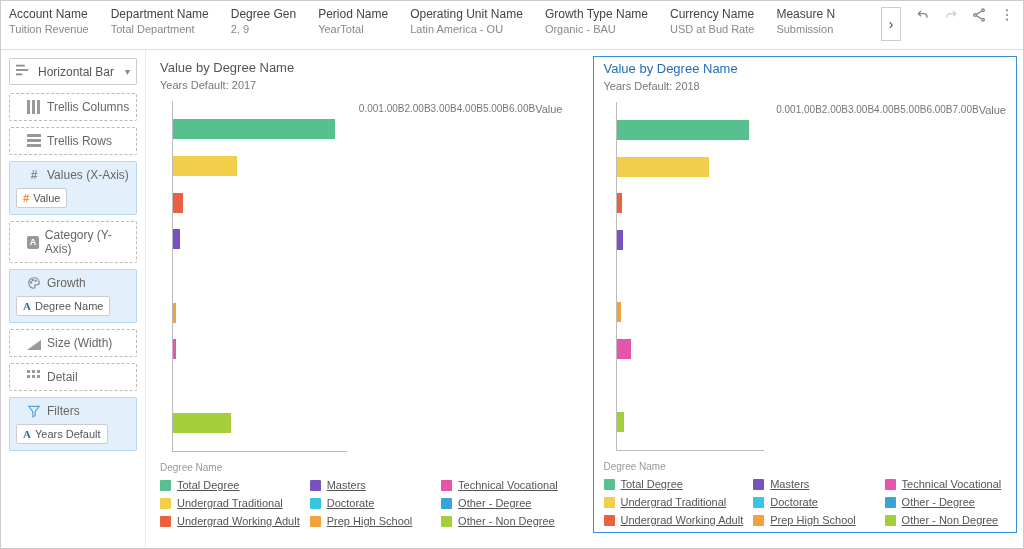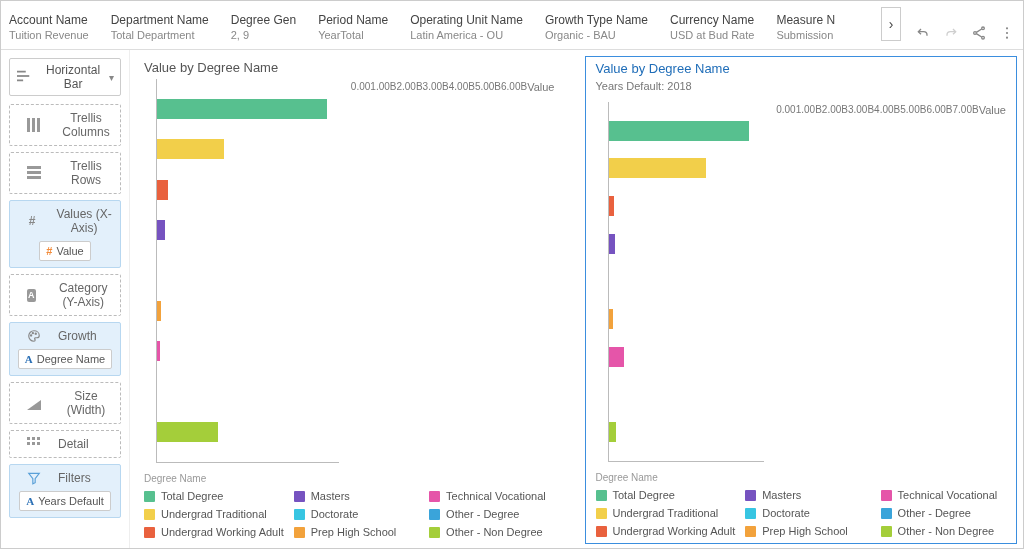--- a/index.html
+++ b/index.html
@@ -1,58 +1,58 @@
 <!DOCTYPE html>
 <html><head>
 <meta charset="utf-8">
 <style>
   * { box-sizing: border-box; margin: 0; padding: 0; }
   body { font-family: Arial, Helvetica, sans-serif; font-size: 12px; color: #555; background: #fff; width: 1024px; height: 549px; overflow: hidden; border: 1px solid #ccc; }
   
-  .header { display: flex; align-items: flex-end; padding: 6px 8px 8px 8px; border-bottom: 1px solid #ddd; }
+  .header { display: flex; align-items: flex-start; padding: 6px 8px 8px 8px; border-bottom: 1px solid #ddd; }
   .filters { display: flex; flex: 1; gap: 22px; overflow: hidden; }
   .filter { min-width: 0; }
   .filter .label { font-size: 12px; color: #444; white-space: nowrap; }
   .filter .value { font-size: 11px; color: #888; white-space: nowrap; margin-top: 2px; }
   .scrollBtn { width: 20px; height: 34px; border: 1px solid #ccc; display: flex; align-items: center; justify-content: center; font-size: 14px; color: #444; margin-left: 4px; cursor: pointer; background: #fff; }
   .actions { display: flex; align-items: center; gap: 12px; margin-left: 14px; }
   .actions .icon { width: 16px; height: 16px; display: inline-flex; align-items: center; justify-content: center; color: #888; }
   .actions .icon svg { width: 16px; height: 16px; }
   
   .body { display: flex; height: calc(549px - 49px); }
   
-  .sidebar { width: 129px; padding: 8px; border-right: 1px solid #eee; text-align: center; }
+  .sidebar { width: 145px; padding: 8px; border-right: 1px solid #eee; }
   .chartTypeSel { display: flex; align-items: center; border: 1px solid #ccc; border-radius: 2px; padding: 4px 6px; cursor: pointer; background: #fff; font-size: 12px; color: #555; }
   .chartTypeSel .ico { width: 16px; margin-right: 6px; color: #888; }
   .chartTypeSel .chev { margin-left: auto; color: #888; font-size: 10px; }
   .wellGroup { margin-top: 8px; }
   .well { border: 1px dashed #bbb; border-radius: 2px; padding: 6px 6px; margin-bottom: 6px; background: #fff; }
-  .well .title { display: flex; align-items: center; gap: 17px; color: #666; font-size: 12px; padding-left: 11px; }
+  .well .title { display: flex; align-items: center; gap: 6px; color: #666; font-size: 12px; padding-left: 11px; }
   .well .title .ico { width: 14px; height: 14px; display: inline-flex; align-items: center; justify-content: center; color: #888; }
   .well.active { background: #e3f0fb; border: 1px solid #b7d7f0; }
   .pill { display: inline-flex; align-items: center; gap: 4px; background: #fff; border: 1px solid #ccc; border-radius: 2px; padding: 3px 6px; font-size: 11px; color: #555; margin-top: 6px; }
   .pill .pico { color: #f28c3c; font-weight: bold; font-size: 11px; }
   .pill .picoA { color: #2a6fb5; font-weight: bold; font-size: 11px; font-family: Georgia, serif; }
   
-  .canvas { flex: 1; display: flex; gap: 20px; padding: 6px 6px 6px 4px; }
+  .canvas { flex: 1; display: flex; gap: 20px; padding: 6px 6px 17px 4px; }
   .panel { flex: 1; display: flex; flex-direction: column; padding: 4px 10px 6px 10px; }
   .panel.selected { border: 1px solid #3b8ede; }
   .panel .title { font-size: 13px; margin-bottom: 4px; }
   .panel.selected .title { color: #1f6db8; }
   .panel .sub { font-size: 11px; color: #777; margin-bottom: 10px; }
   .plot { flex: 1; display: flex; flex-direction: row; }
   .bars { flex: 1; position: relative; border-left: 1px solid #bbb; border-bottom: 1px solid #bbb; margin-left: 12px; display: flex; flex-direction: column; justify-content: space-around; padding: 10px 0; }
   .bar { height: 20px; }
   .axis { display: flex; margin-left: 12px; margin-top: 2px; }
   .axis span { font-size: 10px; color: #777; }
   .axisLabel { text-align: center; font-size: 11px; color: #777; margin-top: 2px; }
   
   .legend { margin-top: 10px; }
   .legTitle { font-size: 10px; color: #999; margin-bottom: 6px; }
-  .legGrid { display: grid; grid-template-columns: repeat(3, 1fr); column-gap: 10px; row-gap: 6px; }
+  .legGrid { display: grid; grid-template-columns: repeat(3, 1fr); column-gap: 10px; row-gap: 6px; text-decoration: underline; }
   .legItem { display: flex; align-items: center; gap: 6px; font-size: 11px; color: #555; white-space: nowrap; }
   .sw { width: 11px; height: 11px; border-radius: 1px; flex-shrink: 0; }
 </style>
 </head>
 <body>
 
 <div class="header">
   <div class="filters" id="filters">
       <div class="filter">
         <div class="label">Account Name</div>
@@ -233,20 +233,21 @@
             <span class="picoA">A</span>
             <span>Years Default</span>
           </div>
       </div>
     </div>
   </div>
 
   <div class="canvas" id="canvas">
       <div class="panel">
         <div class="title">Value by Degree Name</div>
+        <div class="sub"><span>Years Default:</span> <span>2017</span></div>
         <div class="plot">
           <div class="bars">
             <div class="bar" style="width: 93.3333%; background: rgb(87, 192, 143);"></div>
             <div class="bar" style="width: 36.6667%; background: rgb(242, 207, 74);"></div>
             <div class="bar" style="width: 5.83333%; background: rgb(233, 97, 62);"></div>
             <div class="bar" style="width: 4.16667%; background: rgb(118, 83, 192);"></div>
             <div class="bar" style="width: 0%; background: rgb(55, 197, 226);"></div>
             <div class="bar" style="width: 2%; background: rgb(242, 162, 60);"></div>
             <div class="bar" style="width: 1.66667%; background: rgb(229, 85, 169);"></div>
             <div class="bar" style="width: 0%; background: rgb(58, 164, 218);"></div>

